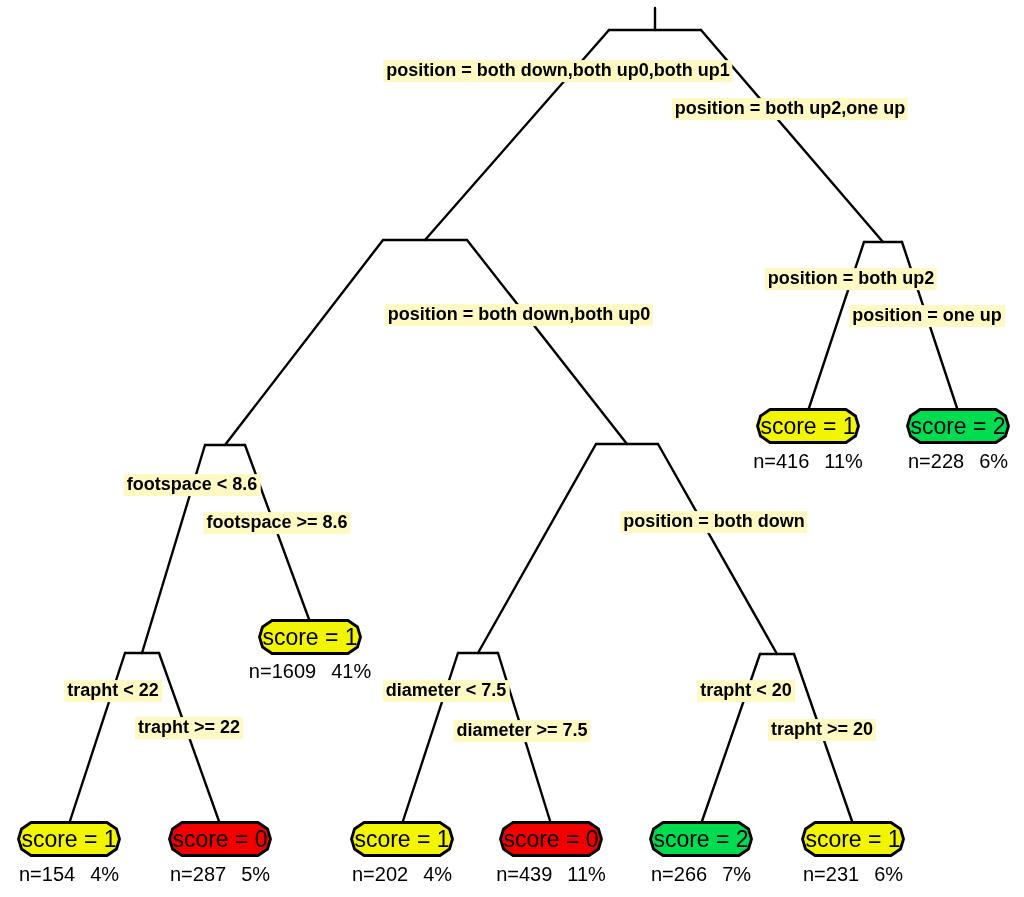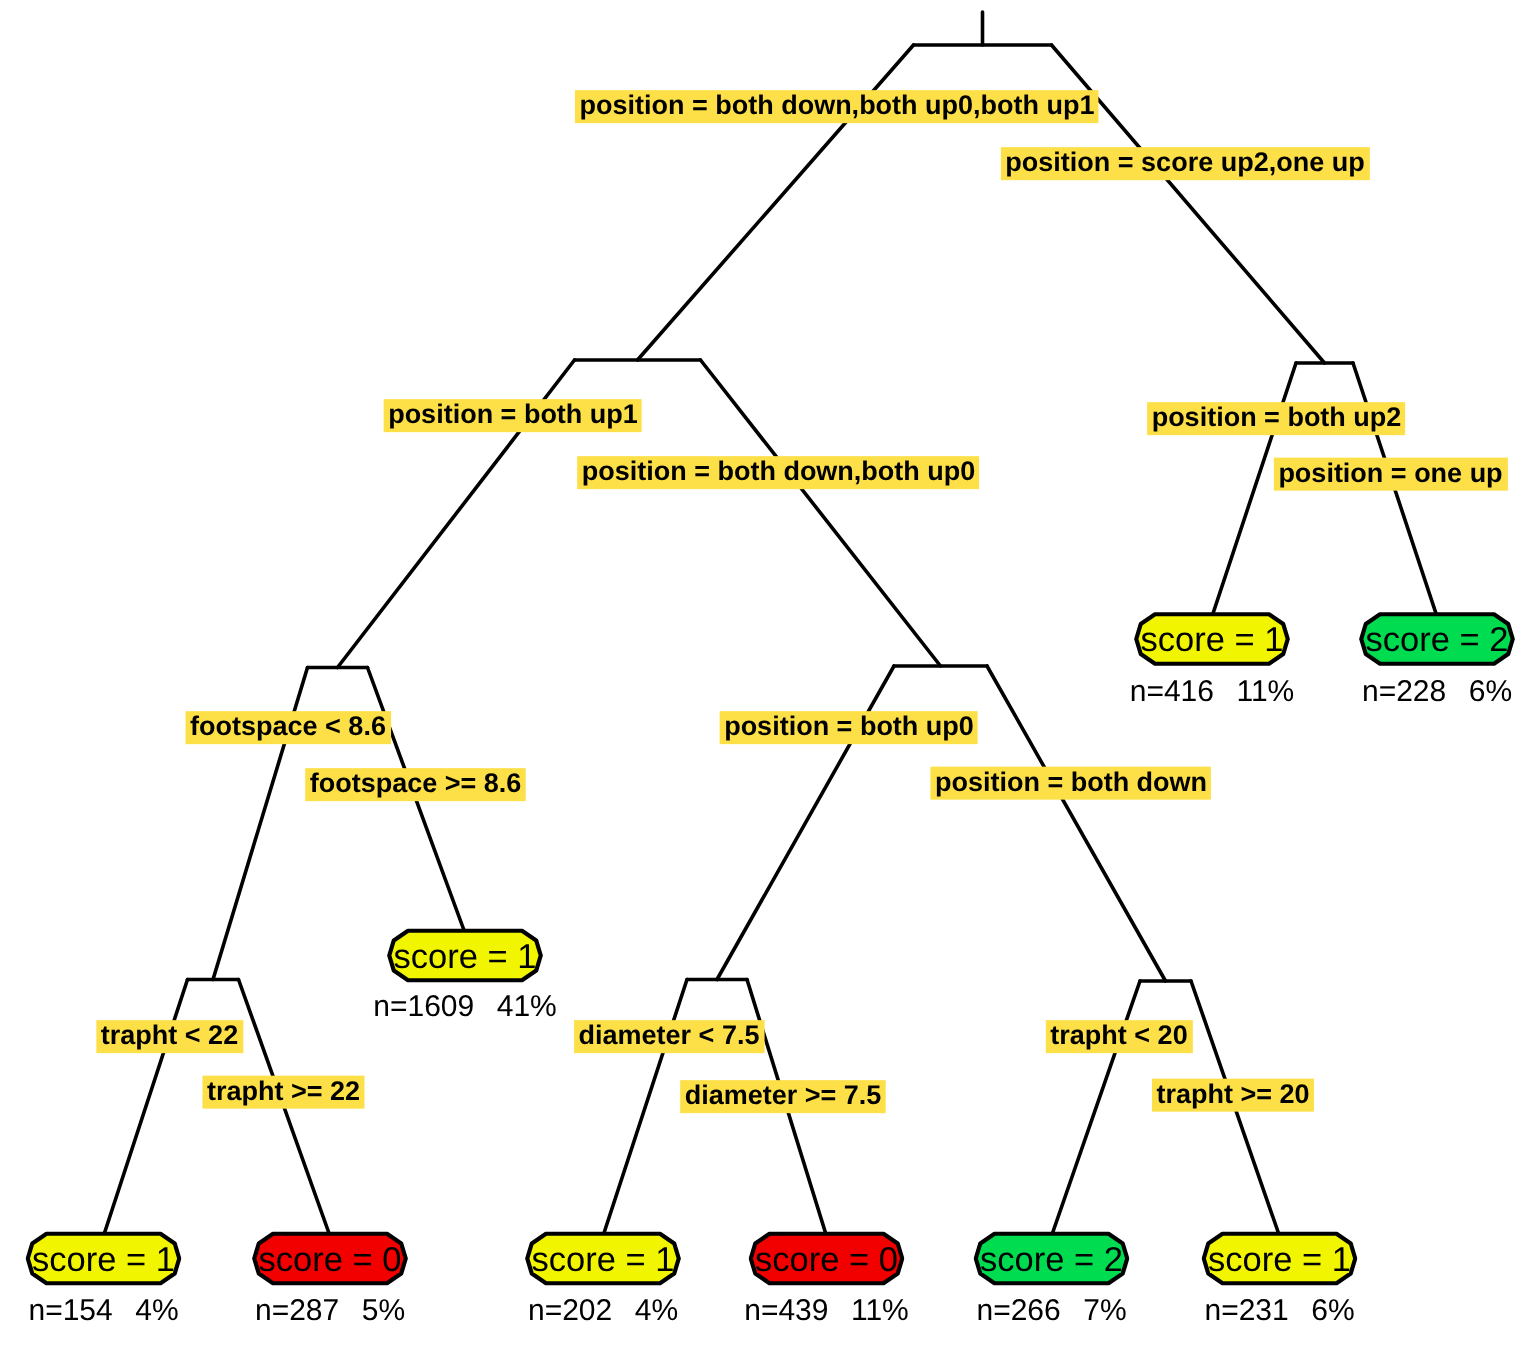--- a/index.html
+++ b/index.html
@@ -14,21 +14,21 @@
   }
   .edges {
     position: absolute;
     left: 0; top: 0;
     width: 1024px; height: 897px;
   }
   .edges line { stroke: #000; stroke-width: 2.4; stroke-linecap: round; }
   .split-label {
     position: absolute;
     transform: translate(-50%, -50%);
-    background: #fde047;
+    background: #fef9c3;
     padding: 1px 3px;
     font-size: 18px;
     font-weight: bold;
     white-space: nowrap;
     line-height: 1.1;
   }
   .leaf {
     position: absolute;
     width: 104px;
     height: 38px;
@@ -84,32 +84,30 @@
     <line x1="658" y1="444" x2="777" y2="654"></line>
     <line x1="125" y1="653" x2="69" y2="824"></line>
     <line x1="159" y1="653" x2="220" y2="824"></line>
     <line x1="458" y1="653" x2="402" y2="824"></line>
     <line x1="498" y1="653" x2="551" y2="824"></line>
     <line x1="760" y1="654" x2="701" y2="824"></line>
     <line x1="794" y1="654" x2="853" y2="824"></line>
   </svg>
 
   <div class="split-label" style="left:558px; top:71px">position = both down,both up0,both up1</div>
-  <div class="split-label" style="left:790px; top:109px">position = score up2,one up</div>
-
-  <div class="split-label" style="left:342px; top:277px">position = both up1</div>
+  <div class="split-label" style="left:790px; top:109px">position = both up2,one up</div>
+
   <div class="split-label" style="left:519px; top:315px">position = both down,both up0</div>
 
   <div class="split-label" style="left:851px; top:279px">position = both up2</div>
   <div class="split-label" style="left:927px; top:316px">position = one up</div>
 
   <div class="split-label" style="left:192px; top:485px">footspace &lt; 8.6</div>
   <div class="split-label" style="left:277px; top:523px">footspace &gt;= 8.6</div>
 
-  <div class="split-label" style="left:566px; top:485px">position = both up0</div>
   <div class="split-label" style="left:714px; top:522px">position = both down</div>
 
   <div class="split-label" style="left:113px; top:691px">trapht &lt; 22</div>
   <div class="split-label" style="left:189px; top:728px">trapht &gt;= 22</div>
 
   <div class="split-label" style="left:446px; top:691px">diameter &lt; 7.5</div>
   <div class="split-label" style="left:522px; top:731px">diameter &gt;= 7.5</div>
 
   <div class="split-label" style="left:746px; top:691px">trapht &lt; 20</div>
   <div class="split-label" style="left:822px; top:730px">trapht &gt;= 20</div>

